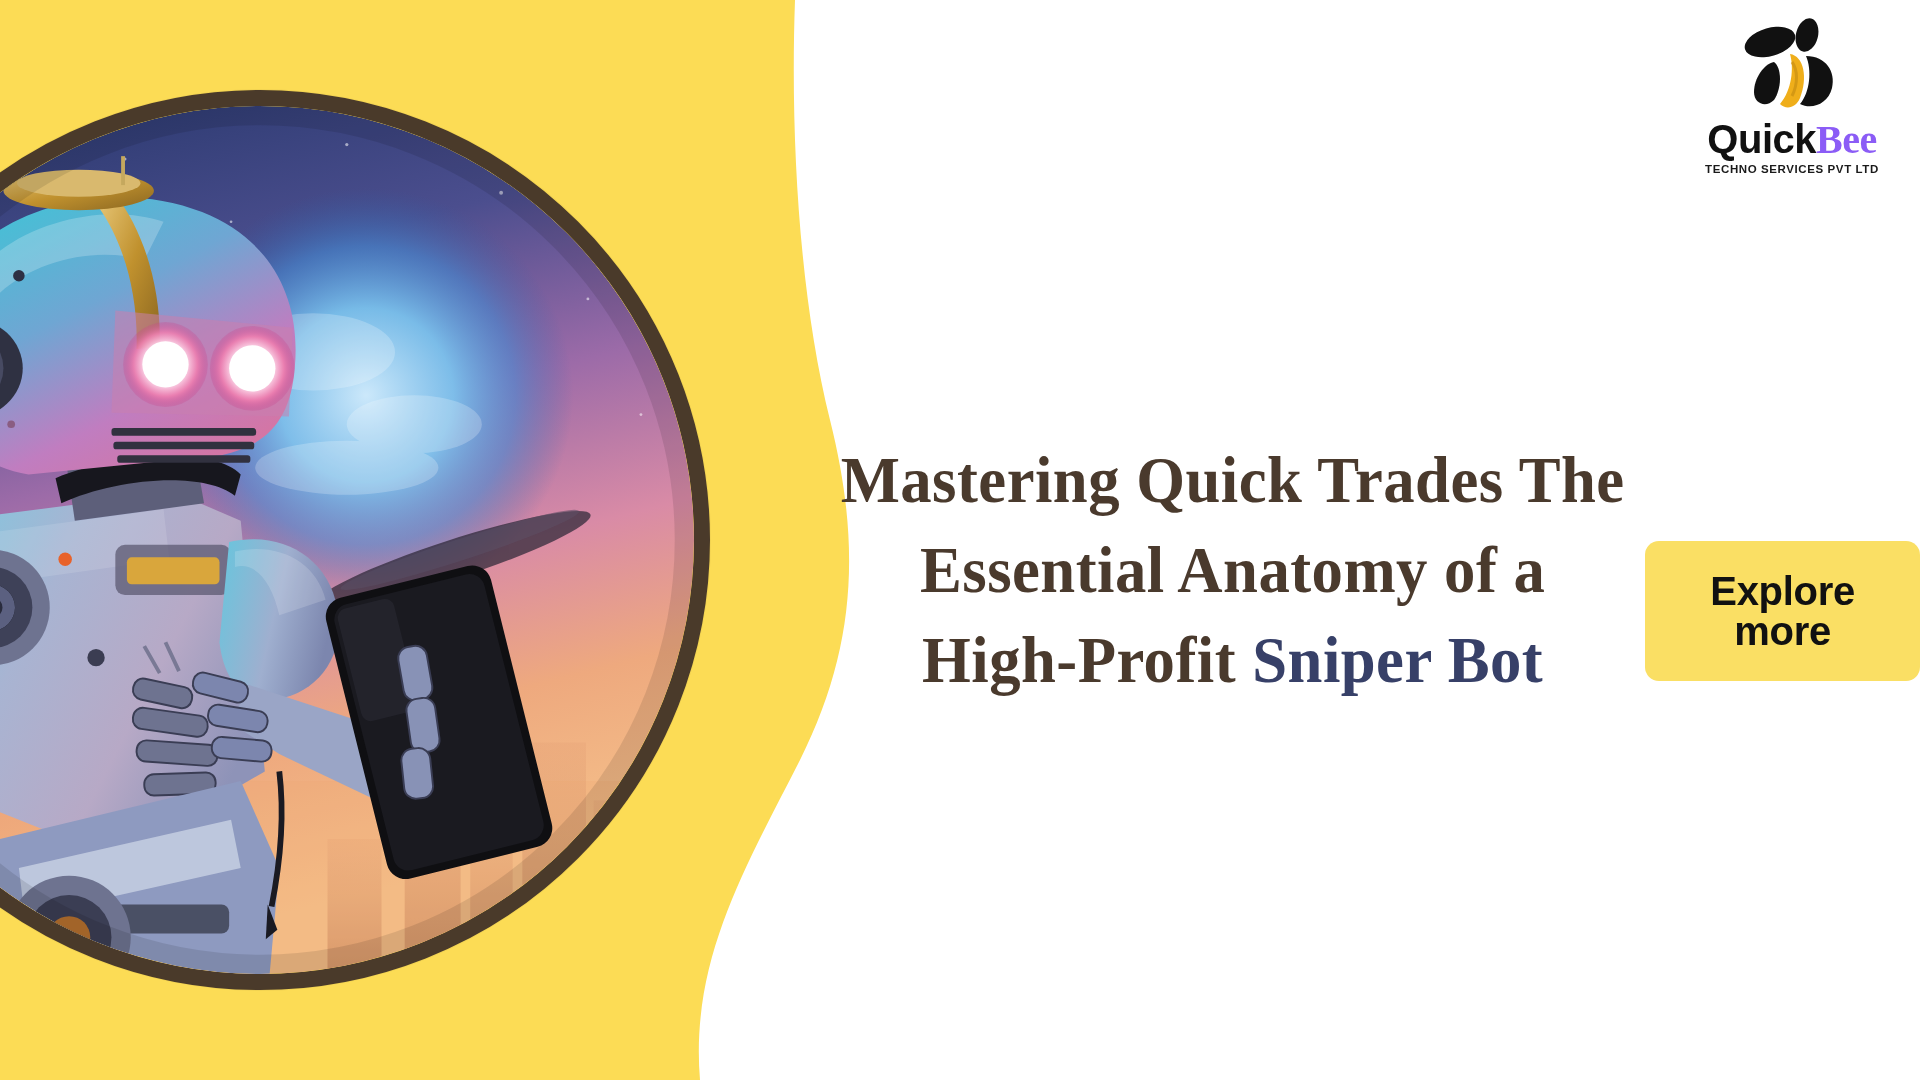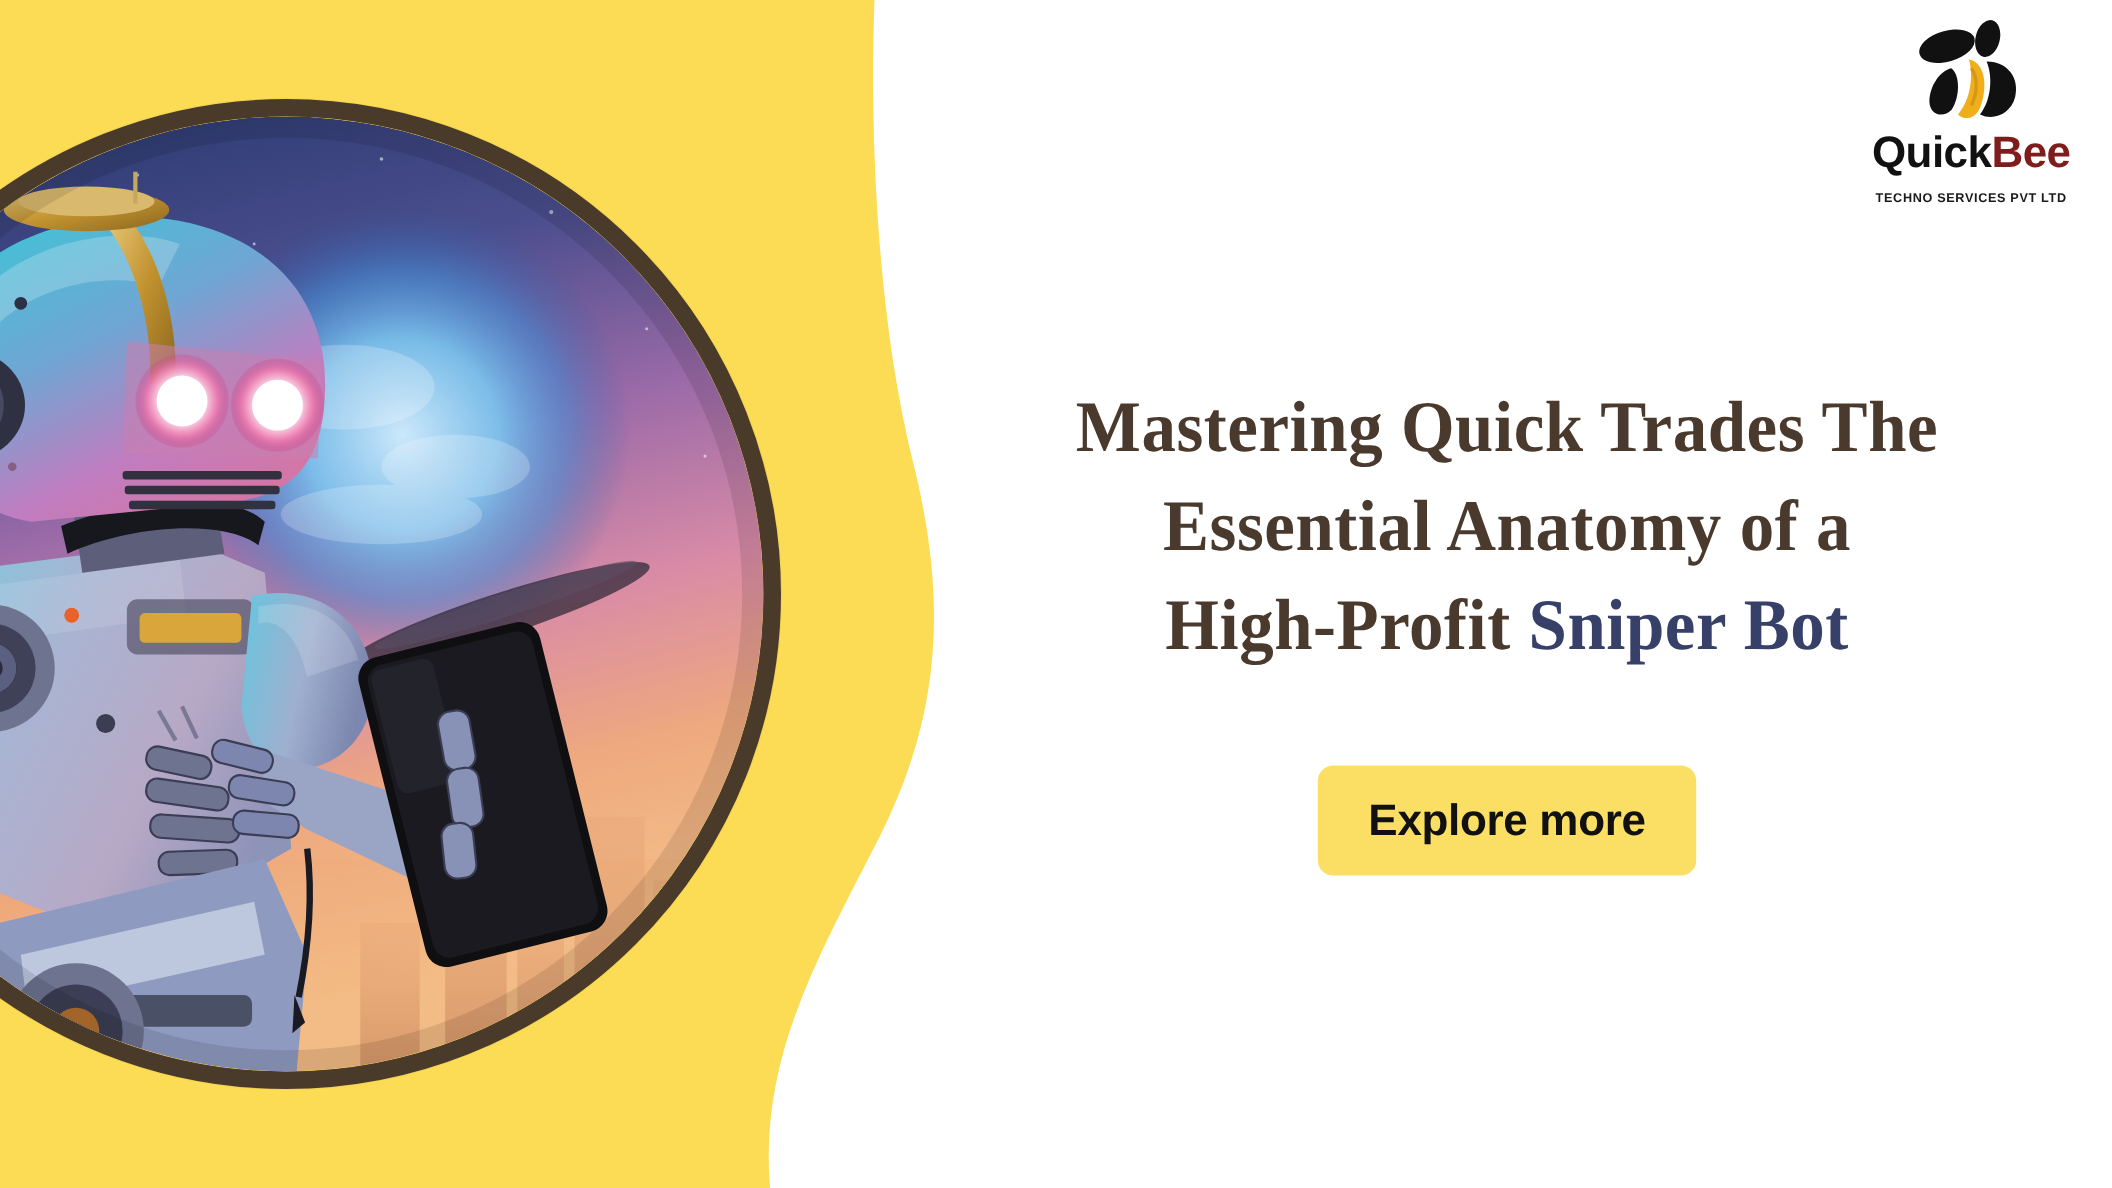--- a/index.html
+++ b/index.html
@@ -56,39 +56,39 @@
   .logo-wordmark {
     font-family:"Liberation Sans", sans-serif;
     font-weight:bold;
     font-size:40px;
     letter-spacing:-0.5px;
     line-height:1;
     margin-top:-4px;
     white-space:nowrap;
   }
   .logo-fire { color:#111111; }
-  .logo-bee  { color:#7f1d1d; }
+  .logo-bee  { color:#8b5cf6;font-family:Liberation Serif, serif; }
   .logo-tagline {
     font-family:"Liberation Sans", sans-serif;
     font-weight:bold;
     font-size:11.5px;
     letter-spacing:0.6px;
     color:#1a1a1a;
-    margin-top:16px;
+    margin-top:3px;
     white-space:nowrap;
   }
 
   
   .content {
     position:absolute;
     left:820px; top:0;
     width:1100px; height:1080px;
     z-index:4;
     display:flex;
-    flex-direction:column;
+    flex-direction:row;
     justify-content:center;
     align-items:center;
     padding-top:60px;
   }
 
   .headline {
     width:100%;
     text-align:center;
     font-family:"Liberation Serif", "DejaVu Serif", serif;
     font-weight:bold;

